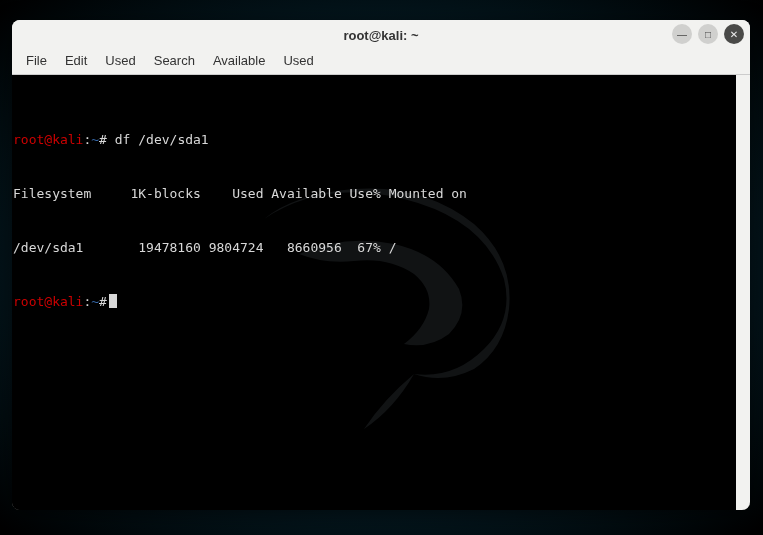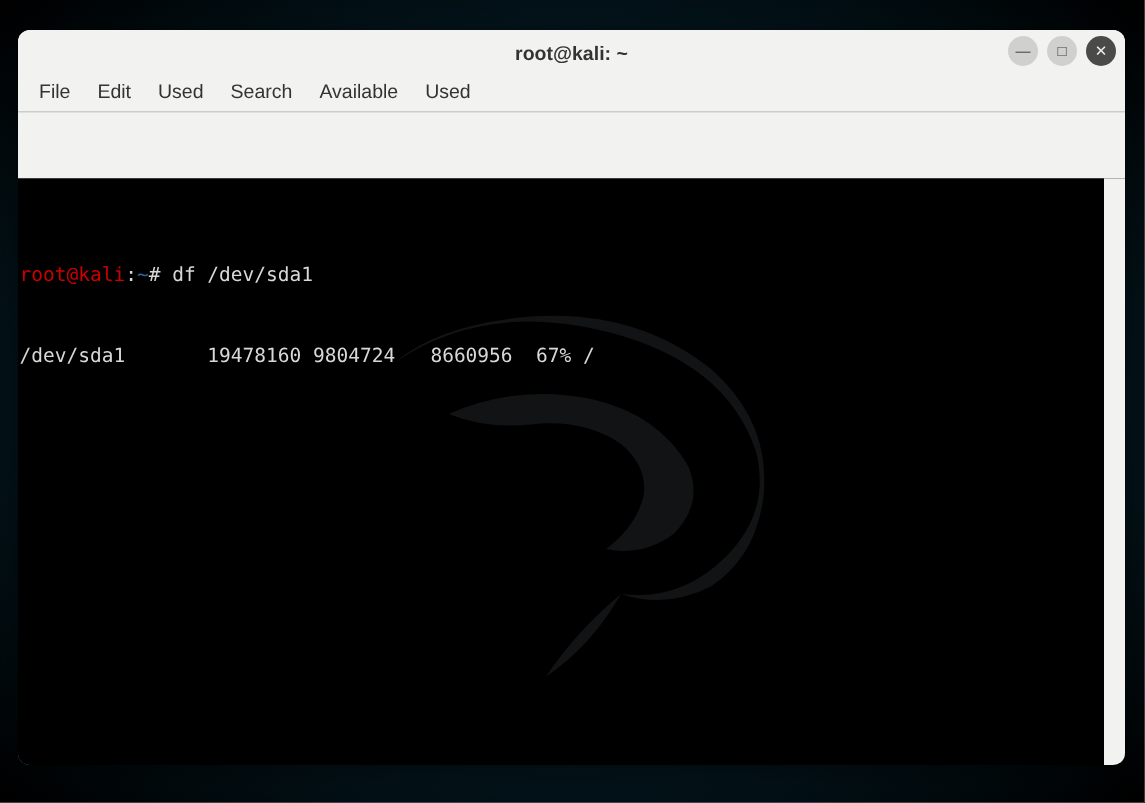--- a/index.html
+++ b/index.html
@@ -71,21 +71,20 @@
     .menu-item {
       padding: 3px 8px;
       font-size: 13px;
       color: #333;
       cursor: pointer;
     }
     .terminal-wrap {
       flex: 1;
       display: flex;
       background: #000;
-      margin-top: 44px;
     }
     .terminal {
       flex: 1;
       background: #000;
       color: #d8d8d8;
       font-family: "DejaVu Sans Mono", Menlo, Consolas, monospace;
       font-size: 13px;
       line-height: 18px;
       padding: 2px 1px;
       white-space: pre;
@@ -143,17 +142,19 @@
     <span class="menu-item">Search</span>
     <span class="menu-item">Available</span>
     <span class="menu-item">Used</span>
   </div>
   <div class="terminal-wrap">
     <div class="terminal">
       <svg class="dragon" width="340" height="300" viewBox="0 0 340 300">
         <path d="M 60 70 Q 120 30 200 50 Q 280 70 300 130 Q 310 170 280 200 Q 250 230 210 225 Q 240 235 270 220 Q 300 200 305 160 Q 310 110 270 75 Q 220 35 150 40 Q 90 45 60 70 Z M 210 225 Q 180 250 160 280 Q 190 260 210 225 Z M 95 105 Q 140 85 190 95 Q 235 105 255 140 Q 265 165 245 185 Q 225 200 200 195 Q 220 180 225 160 Q 228 140 210 125 Q 185 108 150 112 Q 120 115 95 105 Z" fill="#8a9aa5"></path>
       </svg>
       <div class="term-line"><span class="prompt-user">root@kali</span><span class="prompt-sep">:</span><span class="prompt-path">~</span><span class="prompt-hash">#</span> <span>df /dev/sda1</span></div>
+      <div class="term-line">Filesystem     1K-blocks    Used Available Use% Mounted on</div>
       <div class="term-line">/dev/sda1       19478160 9804724   8660956  67% /</div>
+      <div class="term-line"><span class="prompt-user">root@kali</span><span class="prompt-sep">:</span><span class="prompt-path">~</span><span class="prompt-hash">#</span><span class="cursor"></span></div>
     </div>
     <div class="scrollbar"></div>
   </div>
 </div>
 
 </body></html>

